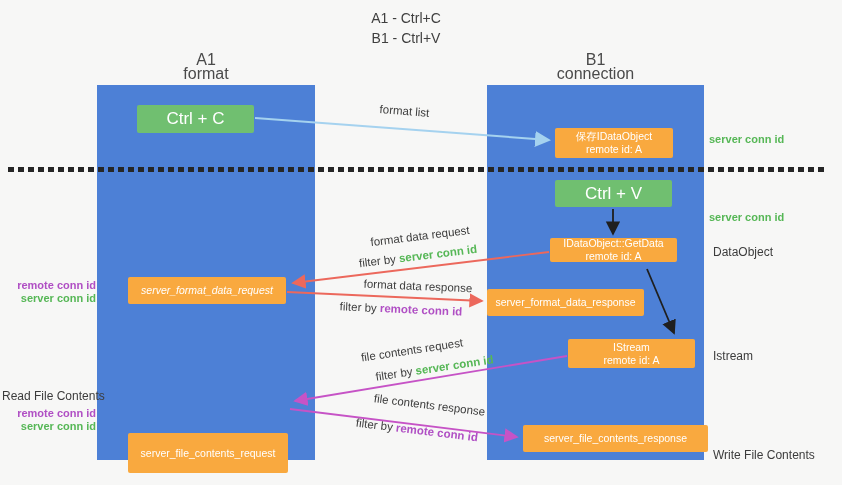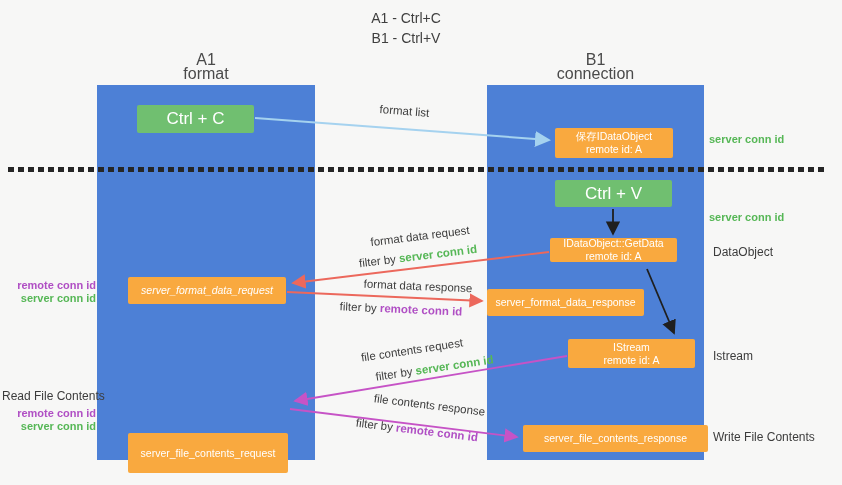--- a/index.html
+++ b/index.html
@@ -152,21 +152,21 @@
 
   <div class="edge-label" style="left:372px; top:399px; width:115px; transform:rotate(7deg);">file contents response</div>
   <div class="edge-label" style="left:352px; top:424px; width:130px; transform:rotate(7deg);">
     <span>filter by </span><span class="key-purple">remote conn id</span>
   </div>
 
   <div class="ann ann-green" style="left:709px; top:133px;">server conn id</div>
   <div class="ann ann-green" style="left:709px; top:211px;">server conn id</div>
   <div class="ann ann-dark" style="left:713px; top:245px;">DataObject</div>
   <div class="ann ann-dark" style="left:713px; top:349px;">Istream</div>
-  <div class="ann ann-dark" style="left:713px; top:430px;">Write File Contents</div>
+  <div class="ann ann-dark" style="left:713px; top:448px;">Write File Contents</div>
 
   <div class="ann ann-right" style="left:6px; top:279px; width:90px;">
     <div class="ann-purple">remote conn id</div>
     <div class="ann-green">server conn id</div>
   </div>
 
   <div class="ann ann-dark ann-right" style="left:2px; top:390px; width:94px;">Read File Contents</div>
 
   <div class="ann ann-right" style="left:6px; top:407px; width:90px;">
     <div class="ann-purple">remote conn id</div>

